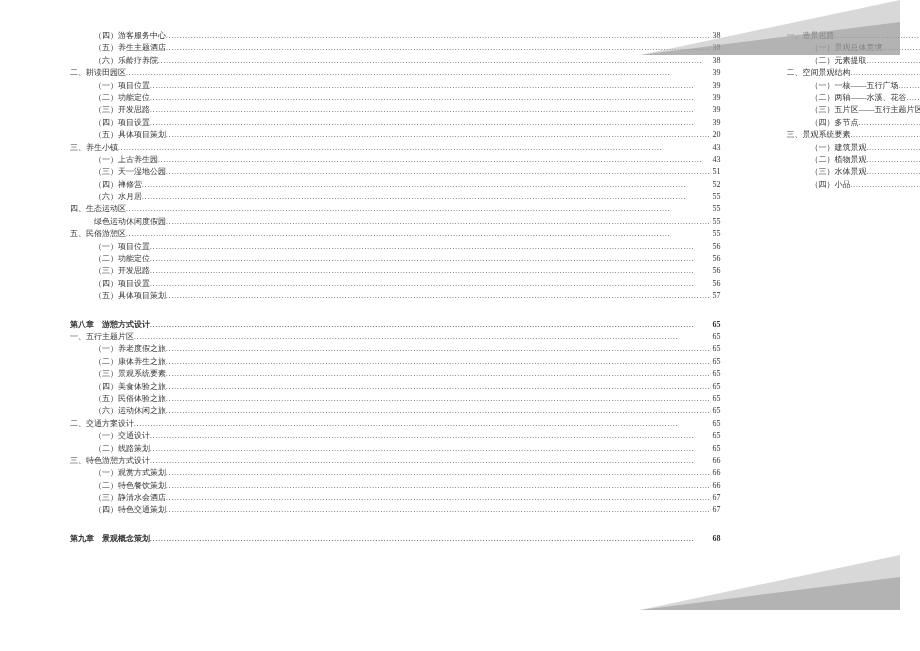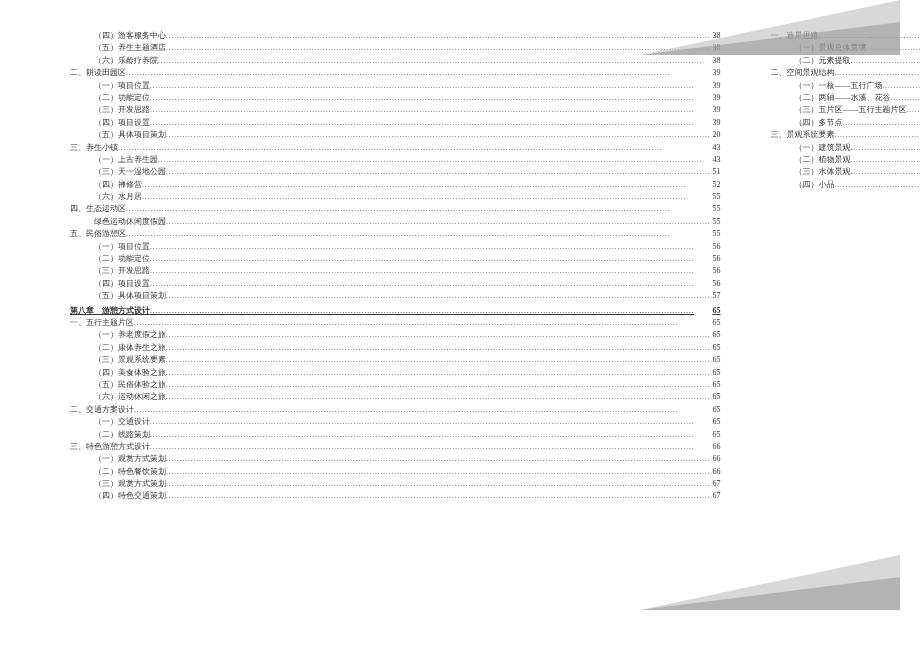--- a/index.html
+++ b/index.html
@@ -7,21 +7,21 @@
     background: #fff;
     font-family: "SimSun", "宋体", serif;
     width: 920px;
     height: 651px;
     position: relative;
     overflow: hidden;
   }
   .page {
     display: flex;
     padding: 30px 40px 20px 70px;
-    gap: 50px;
+    gap: 66px;
     font-size: 8px;
     line-height: 1.55;
     color: #333;
   }
   .col { flex: 1; }
   .toc-line {
     display: flex;
     align-items: baseline;
     white-space: nowrap;
     overflow: hidden;
@@ -31,21 +31,21 @@
     flex: 1;
     overflow: hidden;
     letter-spacing: 1px;
     color: #333;
   }
   .toc-dots::before {
     content: "......................................................................................................................................................................................................";
     font-size: 7px;
   }
   .toc-page { flex-shrink: 0; padding-left: 2px; }
-  .indent-0 { padding-left: 0; font-weight: bold; margin-top: 2px; text-decoration: underline; }
+  .indent-0 { padding-left: 0; font-weight: bold; margin-top: 16px; }
   .indent-1 { padding-left: 0; }
   .indent-3 { padding-left: 24px; }
   .deco {
     position: absolute;
     width: 260px;
     height: 55px;
     pointer-events: none;
   }
   .deco-top { top: 0; right: 20px; }
   .deco-bottom { top: 555px; right: 20px; }
@@ -237,28 +237,33 @@
         <span class="toc-label">（一）观赏方式策划</span>
         <span class="toc-dots"></span>
         <span class="toc-page">66</span>
       </div>
       <div class="toc-line indent-3">
         <span class="toc-label">（二）特色餐饮策划</span>
         <span class="toc-dots"></span>
         <span class="toc-page">66</span>
       </div>
       <div class="toc-line indent-3">
-        <span class="toc-label">（三）观赏方式策划</span>
+        <span class="toc-label">（三）静清水会酒店</span>
         <span class="toc-dots"></span>
         <span class="toc-page">67</span>
       </div>
       <div class="toc-line indent-3">
         <span class="toc-label">（四）特色交通策划</span>
         <span class="toc-dots"></span>
         <span class="toc-page">67</span>
+      </div>
+      <div class="toc-line indent-0">
+        <span class="toc-label">第九章　景观概念策划</span>
+        <span class="toc-dots"></span>
+        <span class="toc-page">68</span>
       </div>
     </div>
   <div class="col" id="col-right">
       <div class="toc-line indent-1">
         <span class="toc-label">一、造景思路</span>
         <span class="toc-dots"></span>
       </div>
       <div class="toc-line indent-3">
         <span class="toc-label">（一）景观总体意境</span>
         <span class="toc-dots"></span>

